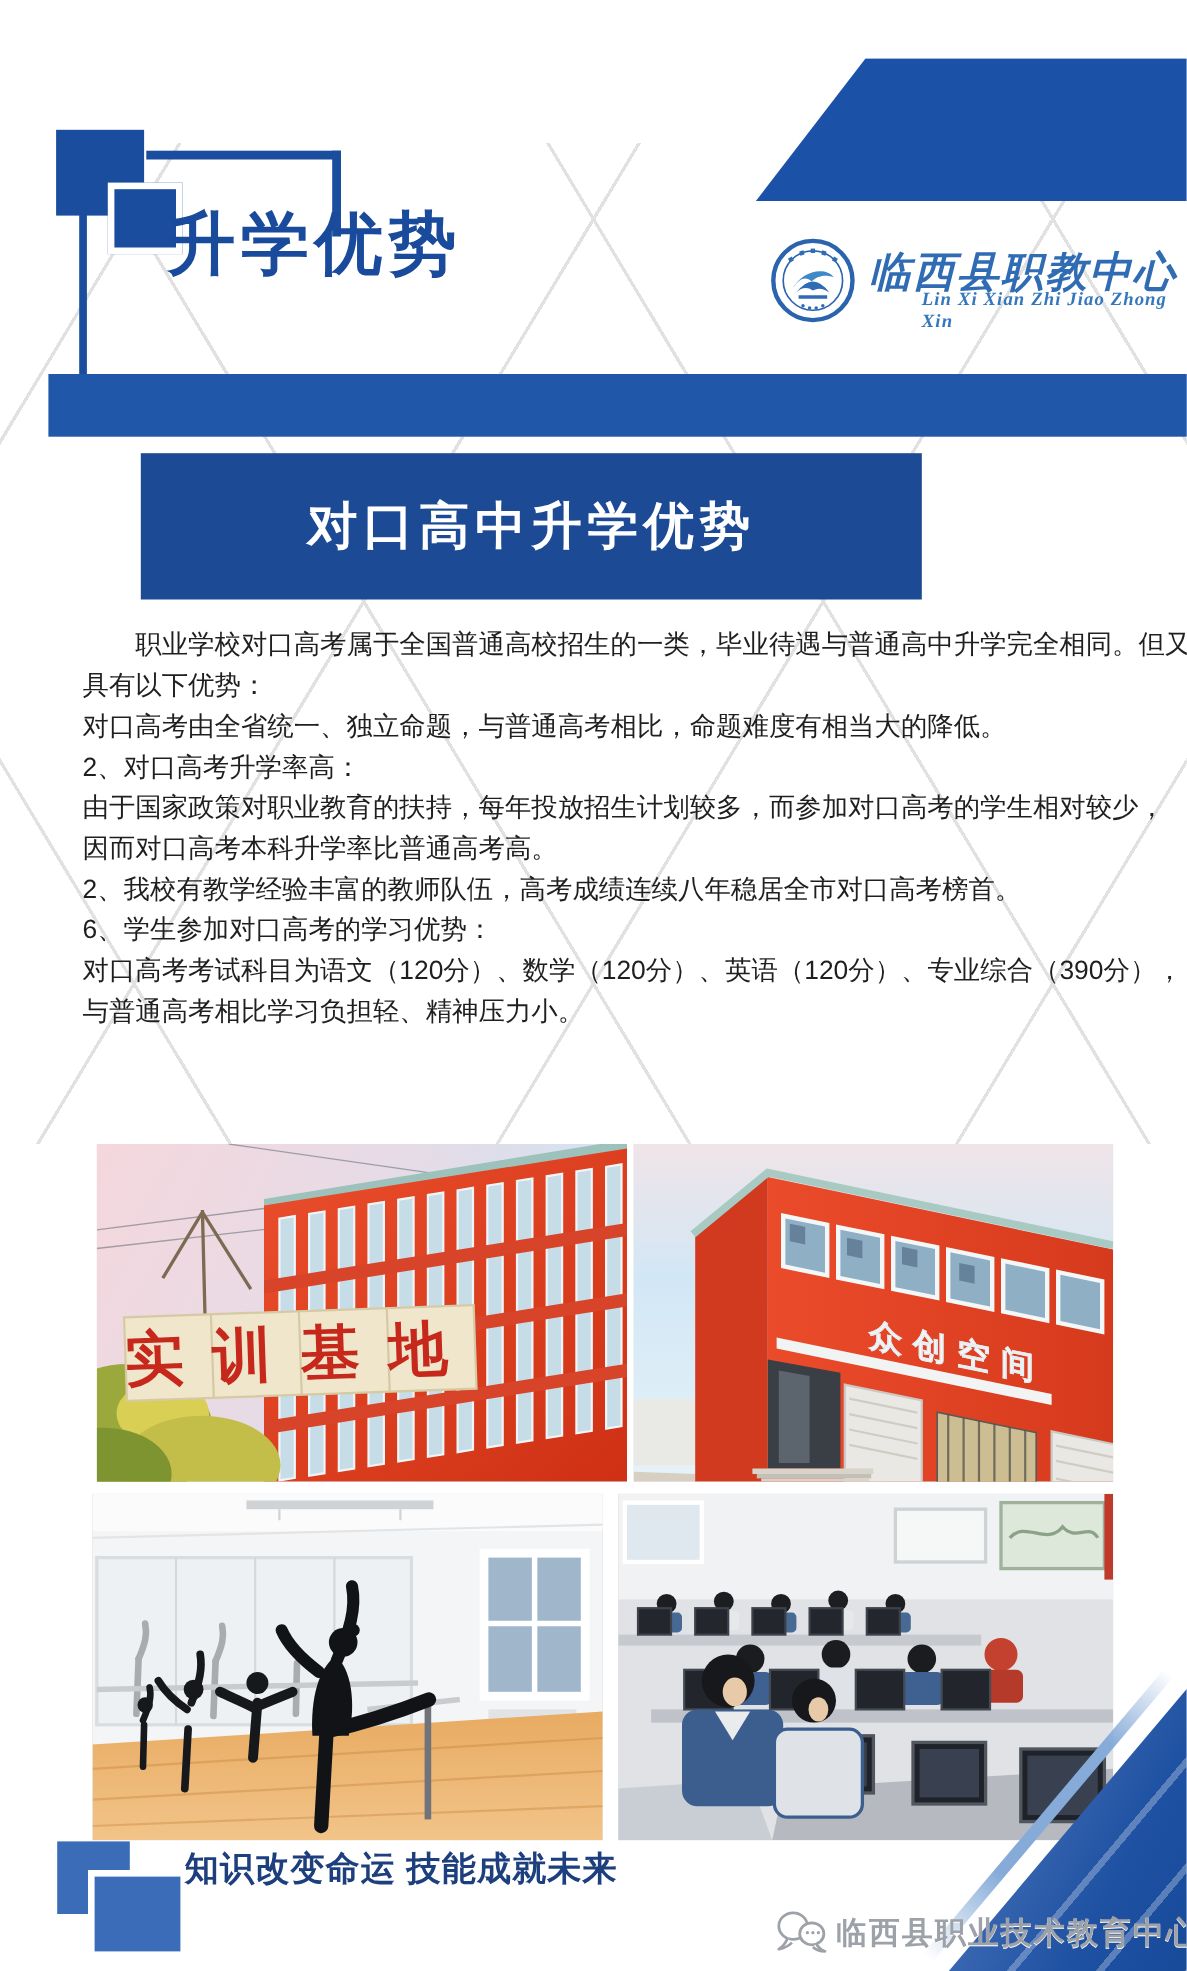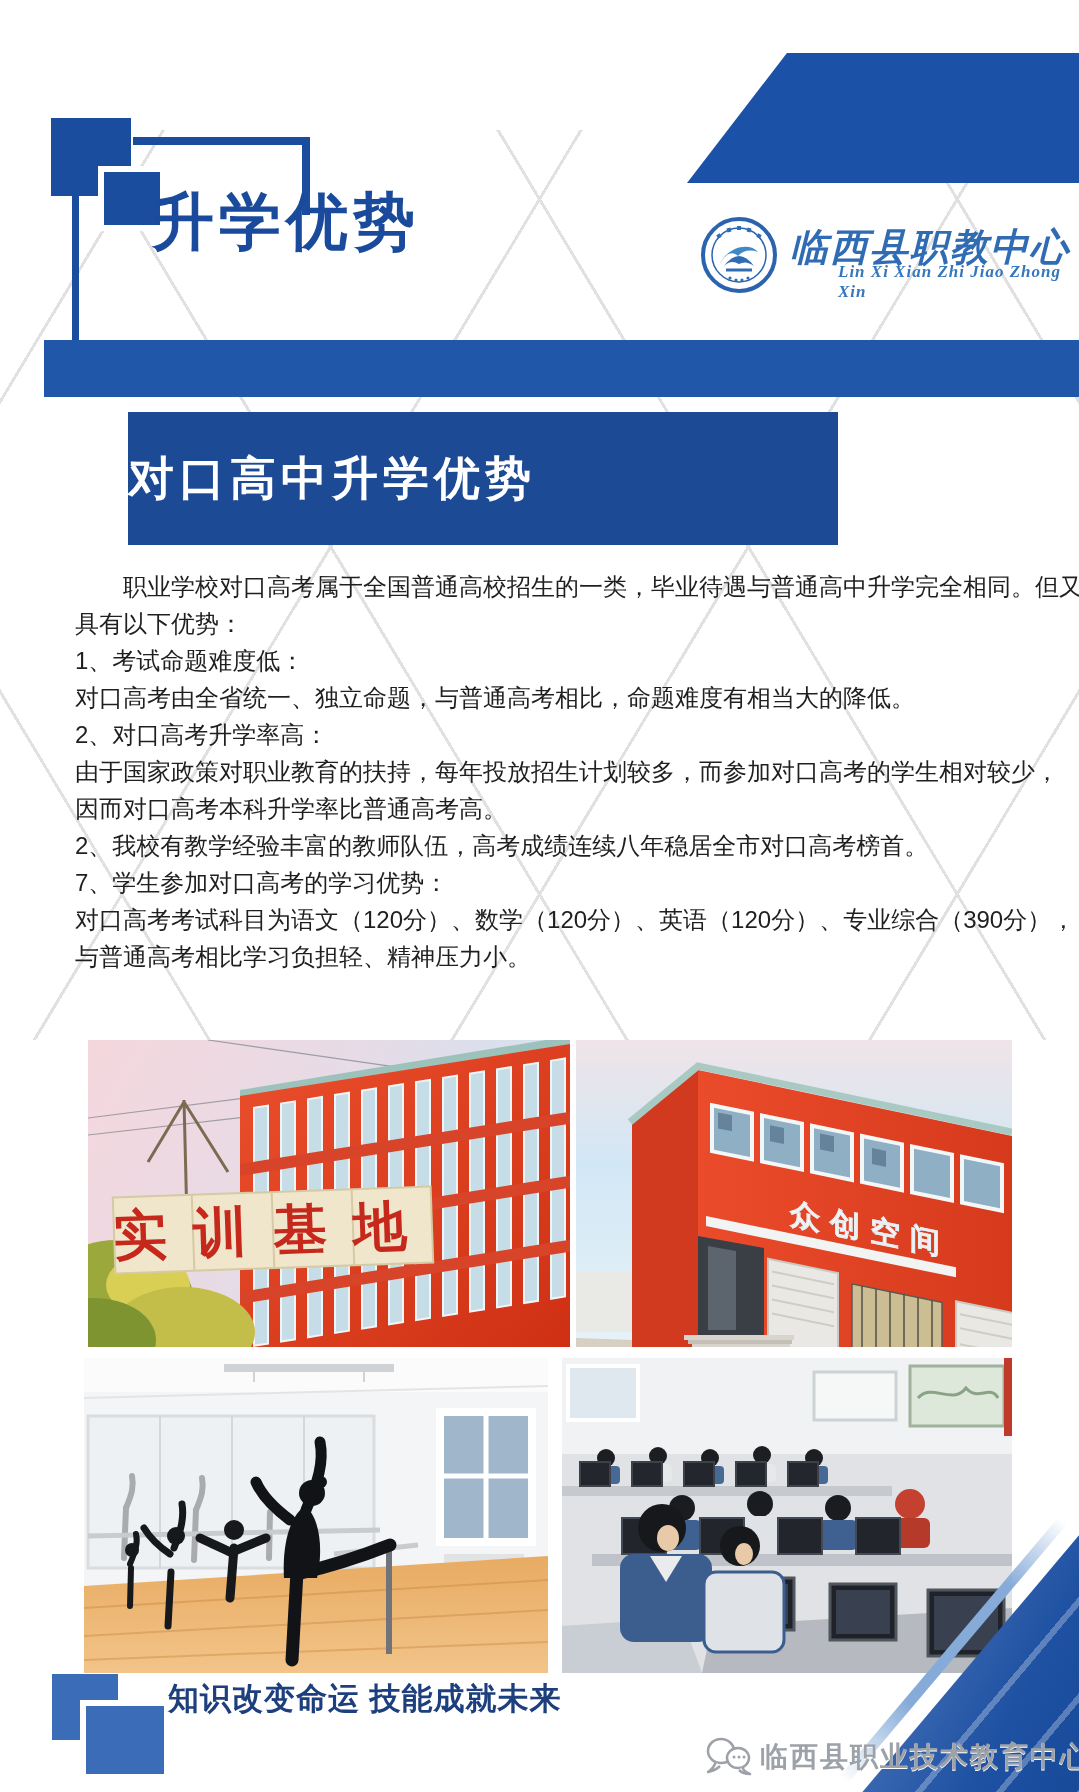--- a/index.html
+++ b/index.html
@@ -15,21 +15,21 @@
   }
   .blue{background:#1a4d9e;}
   #title{left:152px;top:180px;font-family:Liberation Mono, monospace;font-weight:900;
          font-size:62px;letter-spacing:5px;color:#1a4a9c;}
   #brand-name{left:790px;top:222px;font-family:"Liberation Serif",serif;font-style:italic;
          font-weight:bold;font-size:38px;letter-spacing:2px;color:#2f6cb3;}
   #brand-pinyin{left:790px;top:262px;font-family:"Liberation Serif",serif;font-style:italic;
          font-weight:bold;font-size:17px;letter-spacing:1px;color:#3577bd;margin-left:48px;}
   #top-bar{left:44px;top:340px;width:1035px;height:57px;background:#2057a9;}
   #section-banner{left:128px;top:412px;width:710px;height:133px;background:#1c4a95;
-         display:flex;align-items:center;justify-content:flex-start;}
+         display:flex;align-items:center;justify-content:center;}
   #section-banner .t{color:#fff;font-family:"Liberation Serif",serif;font-weight:900;
          font-size:46px;letter-spacing:5px;}
   #article{left:75px;top:568px;width:945px;color:#1f1f1f;
          font-family:Liberation Sans, sans-serif;font-size:24px;line-height:37px;}
   #article div{white-space:nowrap;}
   .photo{overflow:hidden;background:#ddd;}
   .photo svg{display:block;}
   #slogan{left:168px;top:1678px;font-family:Liberation Sans, sans-serif;font-weight:900;
          font-size:31px;letter-spacing:1px;color:#1d3f7d;white-space:nowrap;}
   #account{left:706px;top:1736px;display:flex;align-items:center;gap:8px;}
@@ -87,27 +87,26 @@
 
   <div id="top-bar" class="abs"></div>
 
   <div id="section-banner" class="abs">
     <span class="t">对口高中升学优势</span>
   </div>
 
   <div id="article" class="abs">
     <div>　　职业学校对口高考属于全国普通高校招生的一类，毕业待遇与普通高中升学完全相同。但又</div>
     <div>具有以下优势：</div>
-    <div>1、考试命题难度低：</div>
     <div>对口高考由全省统一、独立命题，与普通高考相比，命题难度有相当大的降低。</div>
     <div>2、对口高考升学率高：</div>
     <div>由于国家政策对职业教育的扶持，每年投放招生计划较多，而参加对口高考的学生相对较少，</div>
     <div>因而对口高考本科升学率比普通高考高。</div>
     <div>2、我校有教学经验丰富的教师队伍，高考成绩连续八年稳居全市对口高考榜首。</div>
-    <div>7、学生参加对口高考的学习优势：</div>
+    <div>6、学生参加对口高考的学习优势：</div>
     <div>对口高考考试科目为语文（120分）、数学（120分）、英语（120分）、专业综合（390分），</div>
     <div>与普通高考相比学习负担轻、精神压力小。</div>
   </div>
 
   <div class="photo abs" style="left:88px;top:1040px;width:482px;height:307px;">
     <svg width="482" height="307" viewBox="0 0 482 307">
       <defs>
         <linearGradient id="skyA" x1="0" y1="0" x2="1" y2="0.35">
           <stop offset="0" stop-color="#f5d7dd"></stop>
             <stop offset=".5" stop-color="#e7dbe6"></stop>

